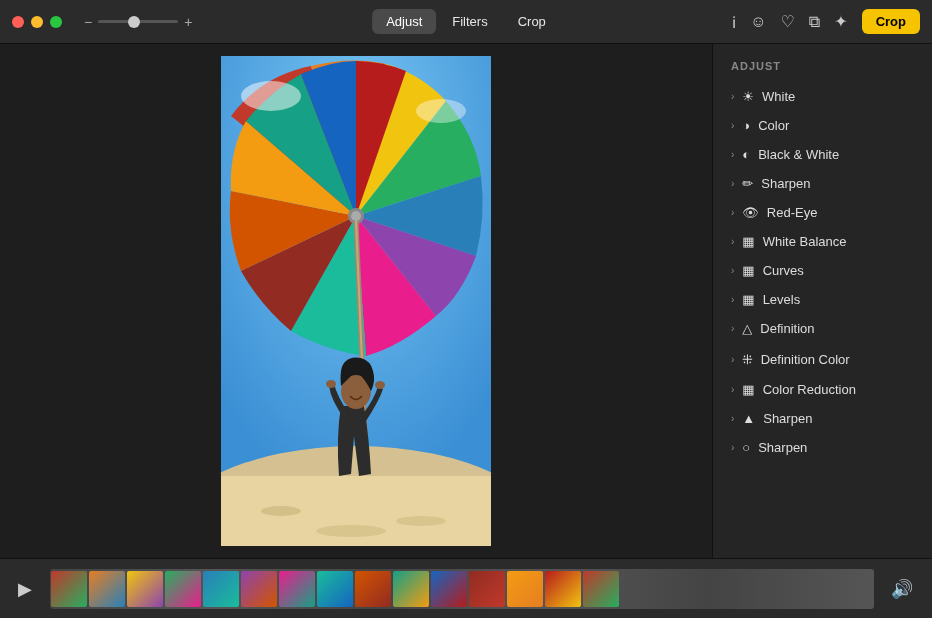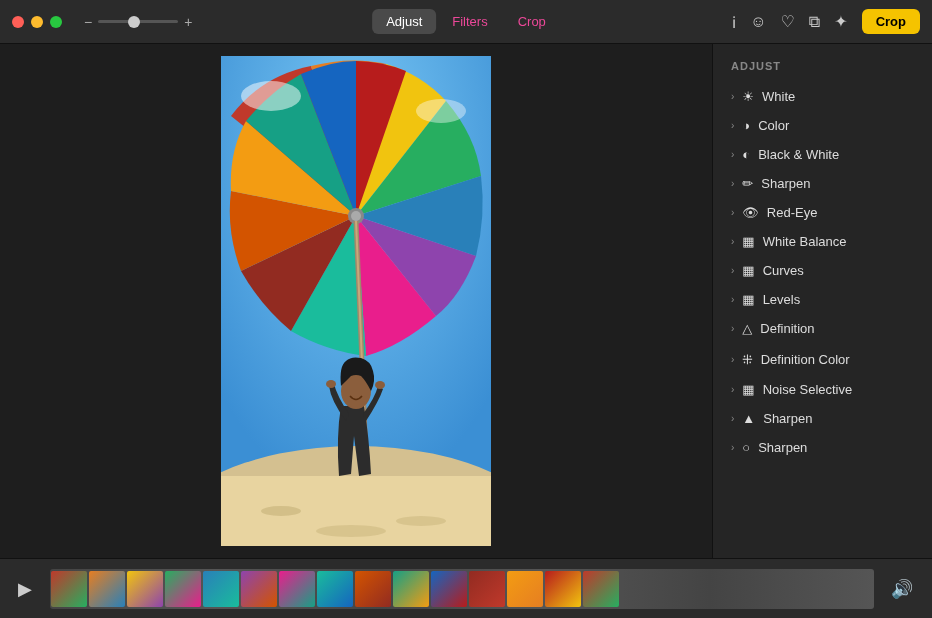--- a/index.html
+++ b/index.html
@@ -70,21 +70,21 @@
       display: flex;
       align-items: center;
       gap: 2px;
       position: absolute;
       left: 50%;
       transform: translateX(-50%);
     }
     .toolbar-btn {
       background: transparent;
       border: none;
-      color: #ec4899;
+      color: #e5e5e5;
       font-size: 13px;
       padding: 5px 14px;
       border-radius: 6px;
       cursor: pointer;
     }
     .toolbar-btn.active {
       background: #4a4a4a;
       color: #fff;
     }
 
@@ -402,21 +402,21 @@
           <span>Definition</span>
         </div>
         <div class="adjust-item">
           <span class="chevron">›</span>
           <span class="item-icon" style="font-size: 13px;">⁜</span>
           <span>Definition Color</span>
         </div>
         <div class="adjust-item">
           <span class="chevron">›</span>
           <span class="item-icon" style="font-size: 13px;">▦</span>
-          <span>Noise Selective</span>
+          <span>Color Reduction</span>
         </div>
         <div class="adjust-item">
           <span class="chevron">›</span>
           <span class="item-icon" style="font-size: 13px;">▲</span>
           <span>Sharpen</span>
         </div>
         <div class="adjust-item">
           <span class="chevron">›</span>
           <span class="item-icon" style="font-size: 13px;">○</span>
           <span>Sharpen</span>

